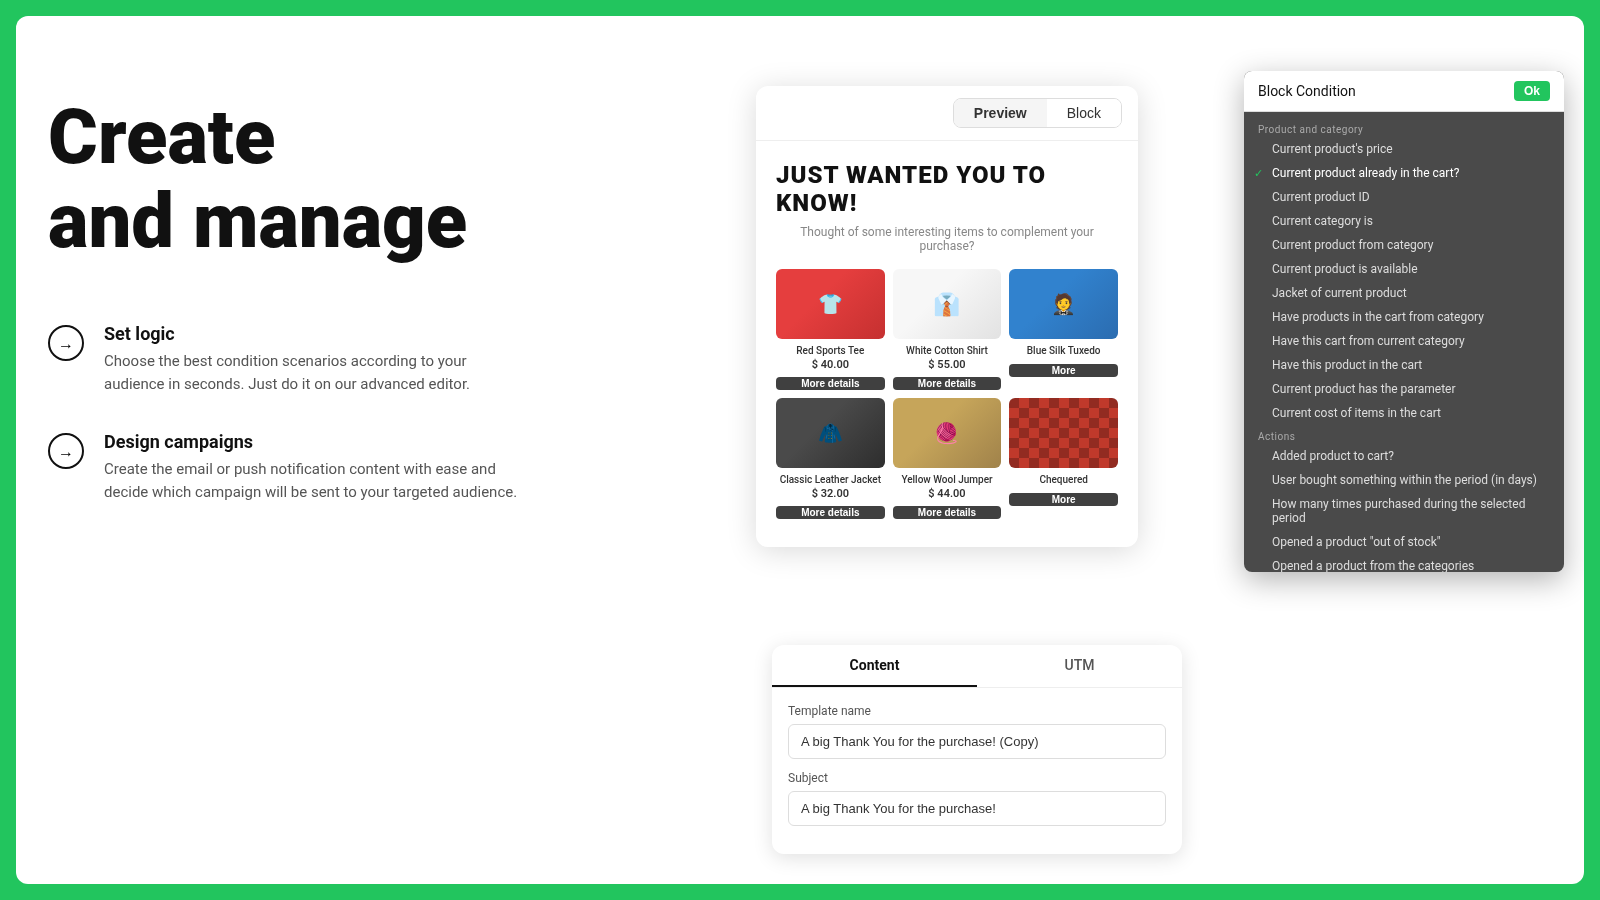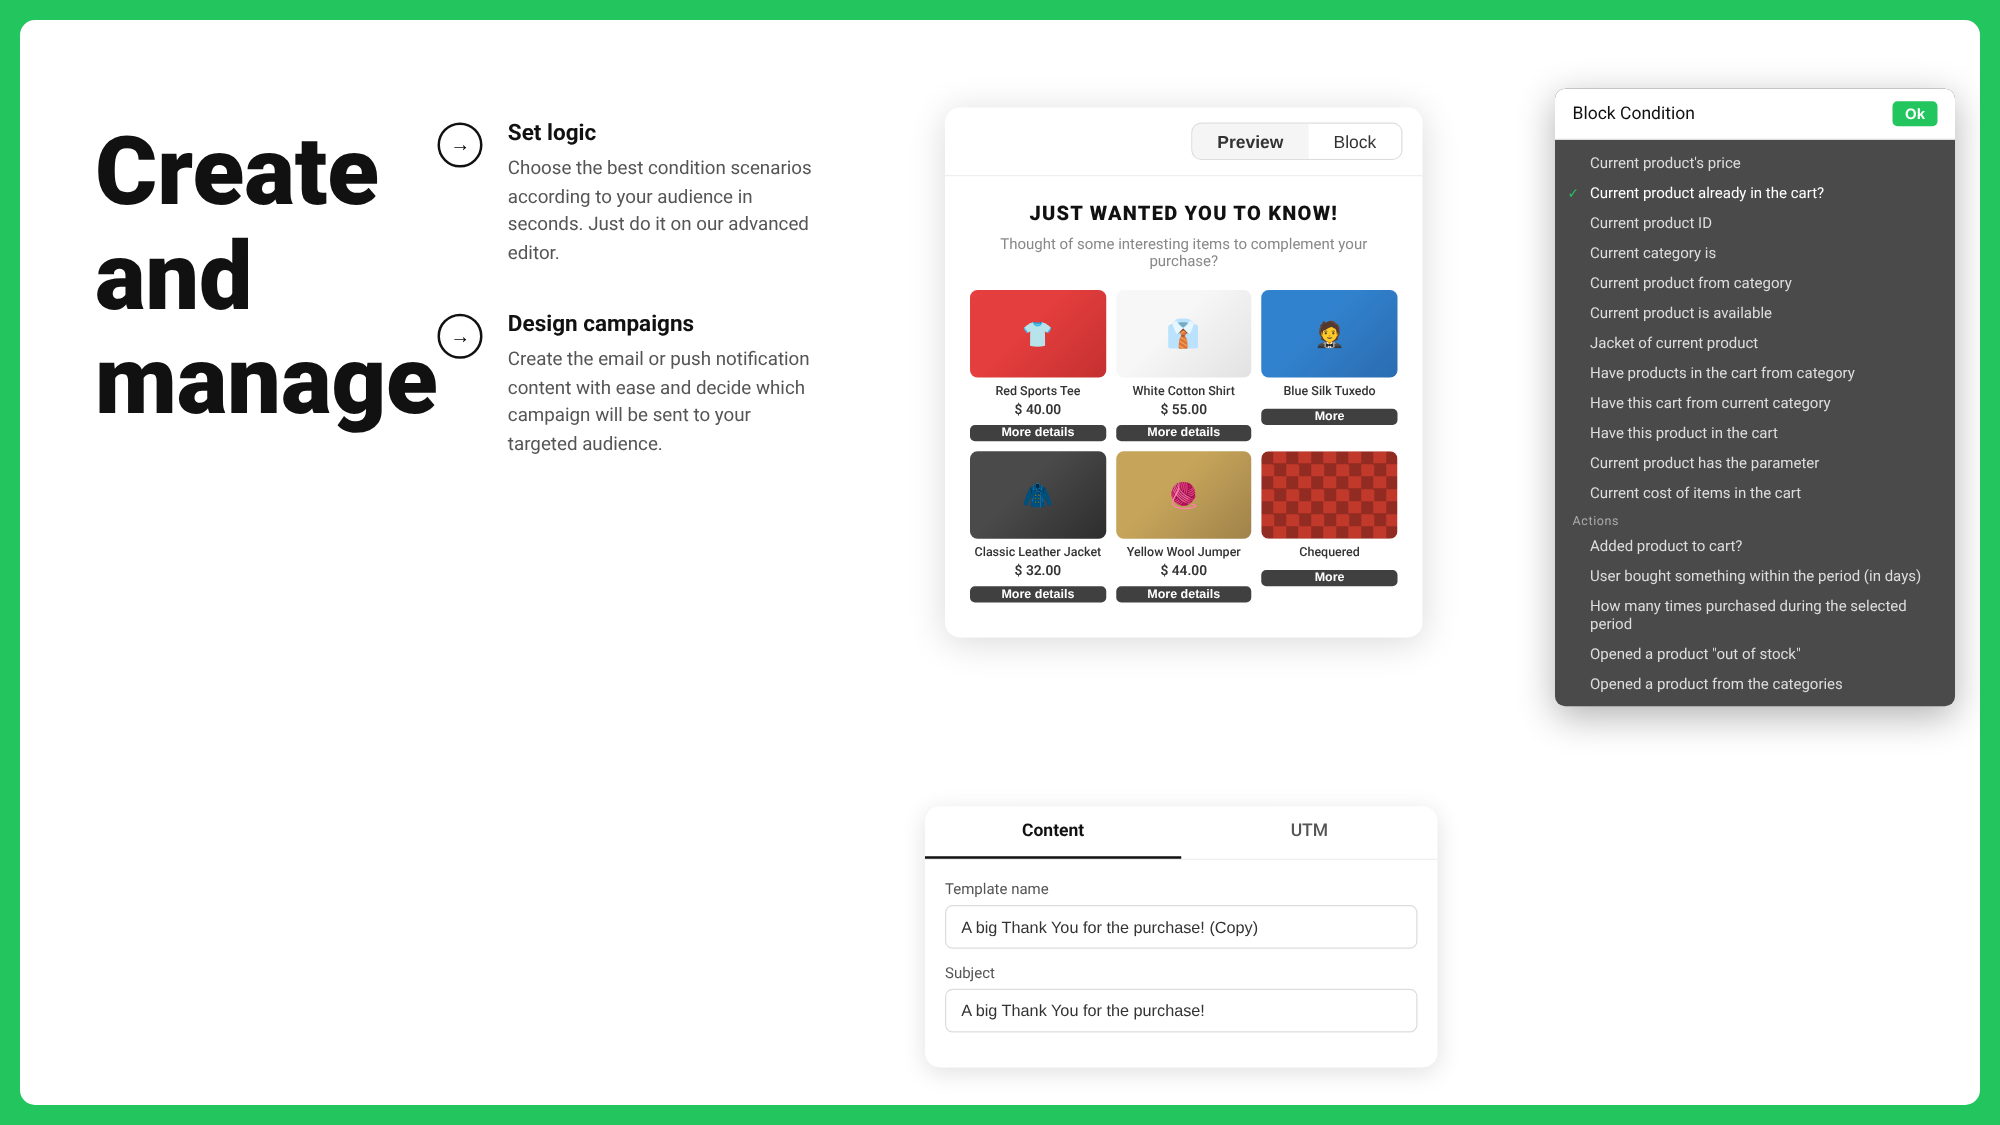--- a/index.html
+++ b/index.html
@@ -19,23 +19,23 @@
       border-radius: 12px;
       display: flex;
       align-items: stretch;
       position: relative;
       overflow: hidden;
     }
 
     
     .left-panel {
       flex: 0 0 700px;
-      padding: 80px 60px;
-      display: flex;
-      flex-direction: row;
+      padding: 80px 32px;
+      display: flex;
+      flex-direction: column;
     }
     .hero-title {
       font-size: 76px;
       font-weight: 900;
       color: #111;
       line-height: 1.1;
       margin-bottom: 60px;
     }
     .feature-list {
       display: flex;
@@ -115,22 +115,21 @@
     .tab-btn.active {
       background: #f5f5f5;
       font-weight: 600;
     }
     .email-body {
       padding: 20px;
       max-height: 560px;
       overflow: hidden;
     }
     .email-heading {
-      text-align: center;
-      font-size: 16px;
+      font-size: 24px;
       font-weight: 900;
       letter-spacing: 1px;
       color: #111;
       margin-bottom: 8px;
     }
     .email-subtext {
       text-align: center;
       font-size: 12px;
       color: #888;
       margin-bottom: 16px;
@@ -405,40 +404,41 @@
           <div class="product-cell">
             <div class="product-img img-checked"></div>
             <div class="product-name">Chequered</div>
             <div class="product-price"></div>
             <button class="btn-more">More</button>
           </div>
         </div>
       </div>
     </div>
 
-    <div class="bottom-form" style="position:absolute; bottom:30px; left:24px; width:410px;">
+    <div class="bottom-form" style="position:absolute; bottom:30px; left:56px; width:410px;">
       <div class="form-tabs">
         <div class="form-tab active">Content</div>
         <div class="form-tab">UTM</div>
       </div>
       <div class="form-body">
         <label class="form-label">Template name</label>
         <input class="form-input" type="text" value="A big Thank You for the purchase! (Copy)" style="">
         <label class="form-label">Subject</label>
         <input class="form-input" type="text" value="A big Thank You for the purchase!" style="">
       </div>
     </div>
 
     <div class="block-condition">
       <div class="bc-header">
         <span class="bc-title">Block Condition</span>
         <button class="bc-ok">Ok</button>
       </div>
       <div class="bc-list" id="bc-list">
 
+      <div class="bc-section-label">Product and category</div>
           <div class="bc-item">Current product's price</div>
           <div class="bc-item selected">Current product already in the cart?</div>
           <div class="bc-item">Current product ID</div>
           <div class="bc-item">Current category is</div>
           <div class="bc-item">Current product from category</div>
           <div class="bc-item">Current product is available</div>
           <div class="bc-item">Jacket of current product</div>
           <div class="bc-item">Have products in the cart from category</div>
           <div class="bc-item">Have this cart from current category</div>
           <div class="bc-item">Have this product in the cart</div>

